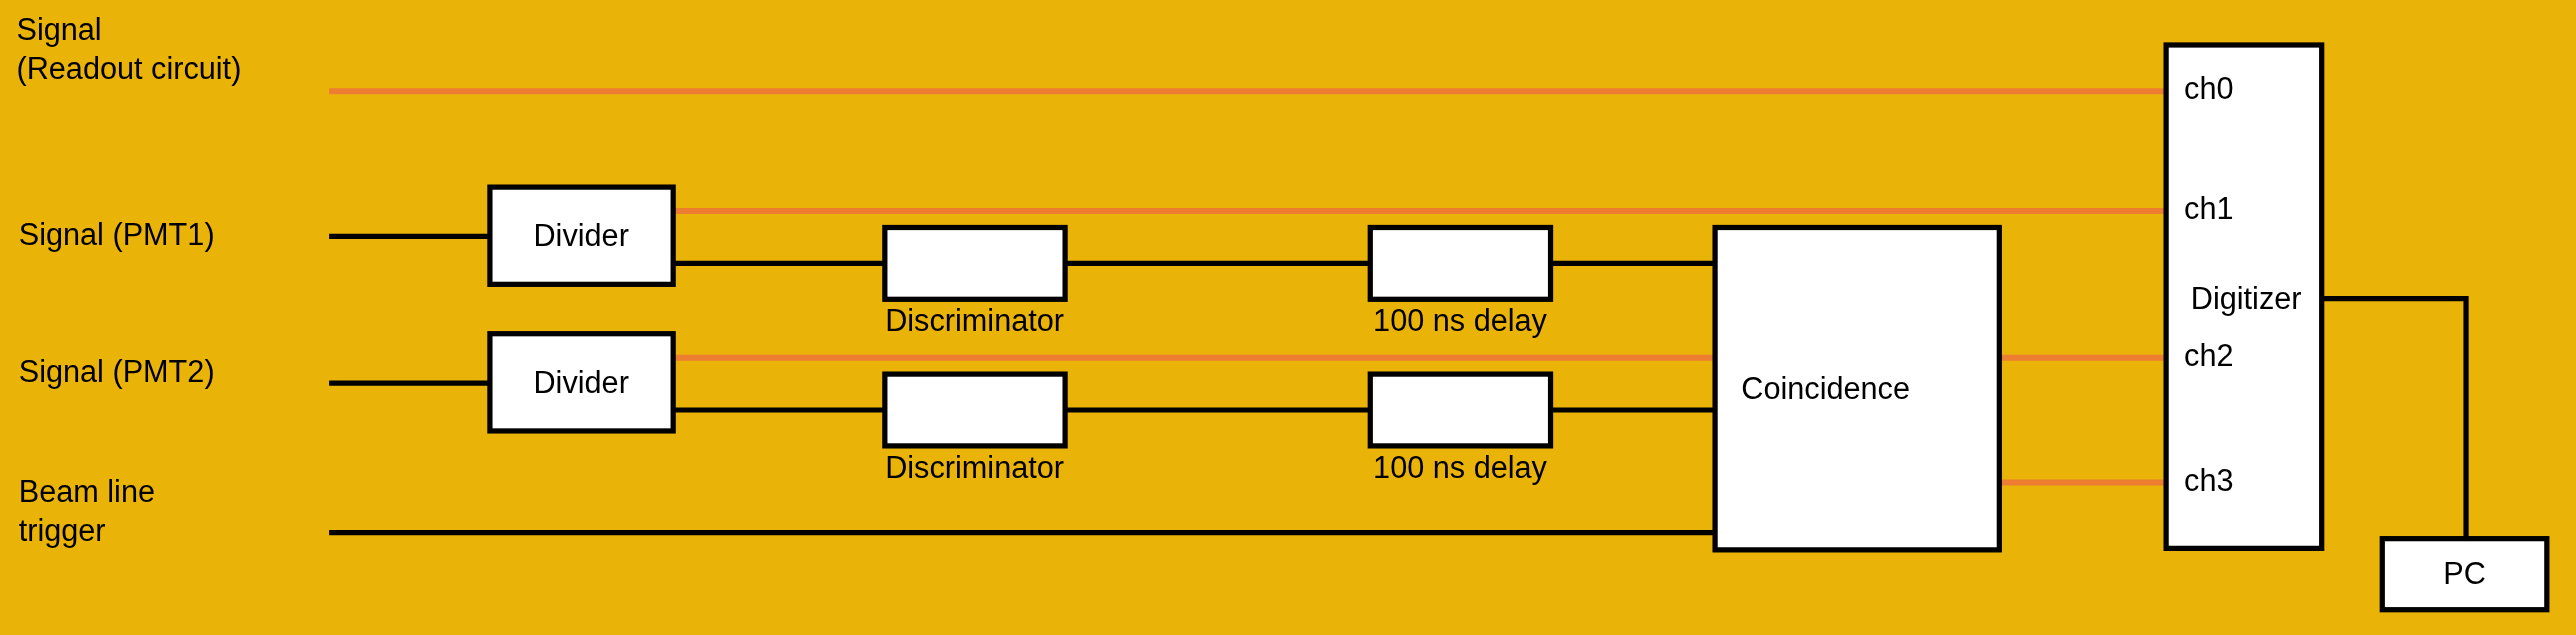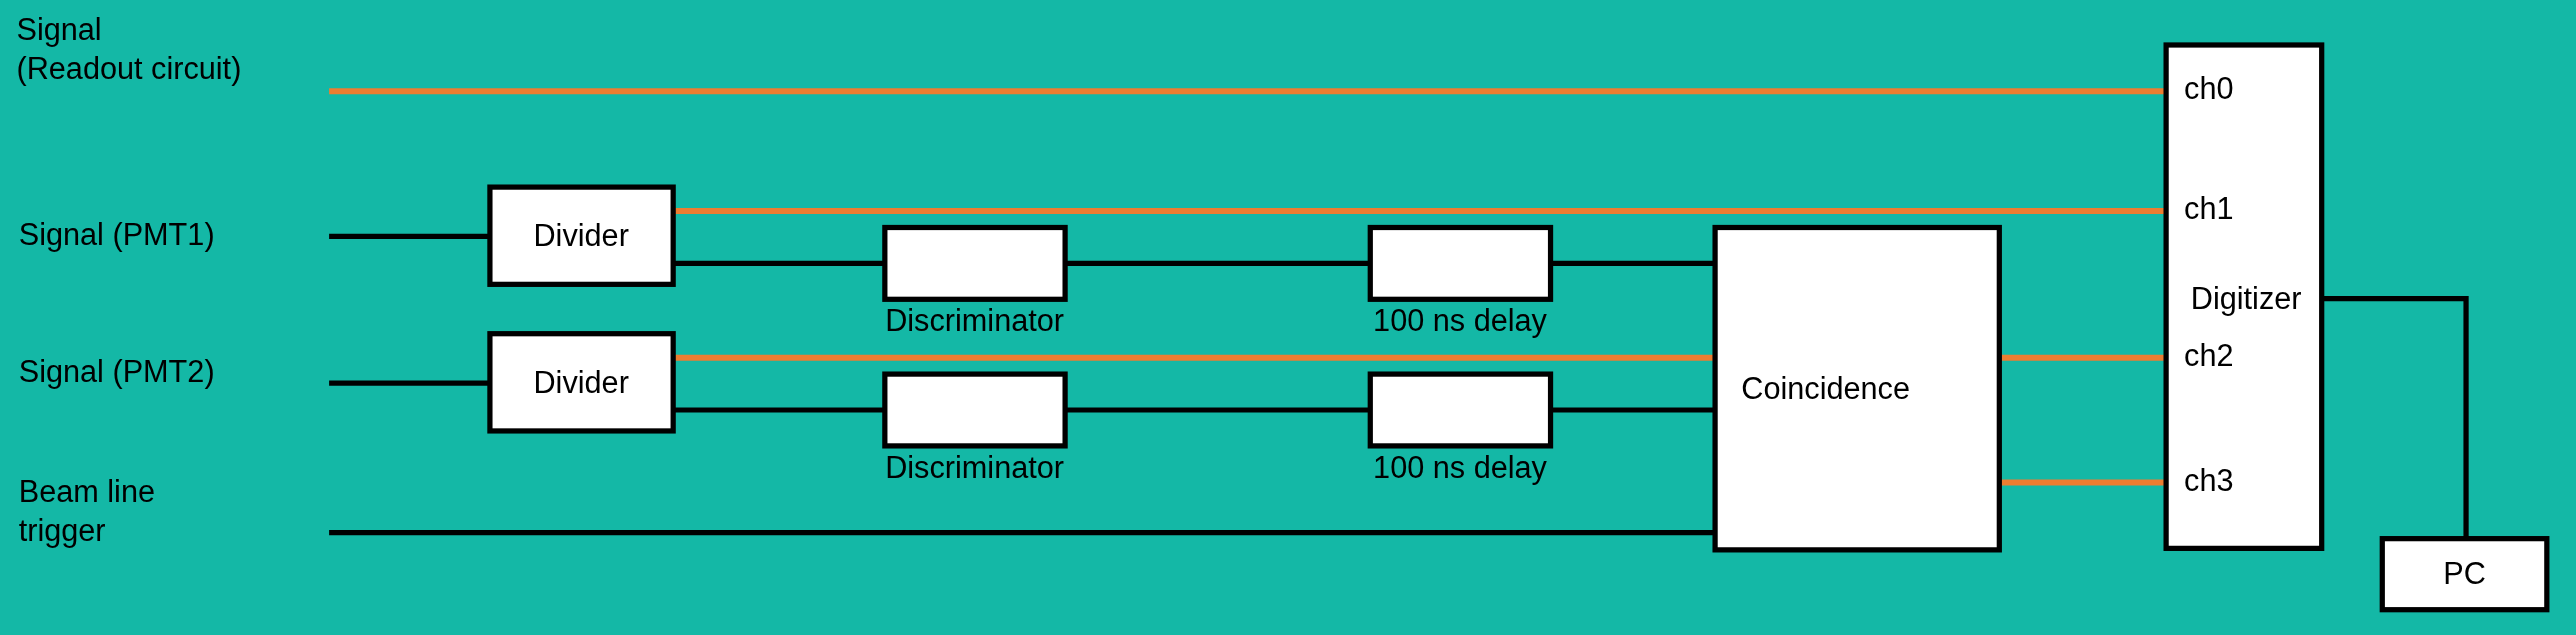--- a/index.html
+++ b/index.html
@@ -11,21 +11,21 @@
   body {
     width: 2576px;
     height: 636px;
     overflow: hidden;
     font-family: "Liberation Sans", sans-serif;
   }
   #diagram-root {
     position: relative;
     width: 2576px;
     height: 636px;
-    background: #14b8a6;
+    background: #eab308;
   }
   svg.diagram-canvas {
     position: absolute;
     top: 0;
     left: 0;
     width: 2576px;
     height: 636px;
     display: block;
   }
   .box-shape {

